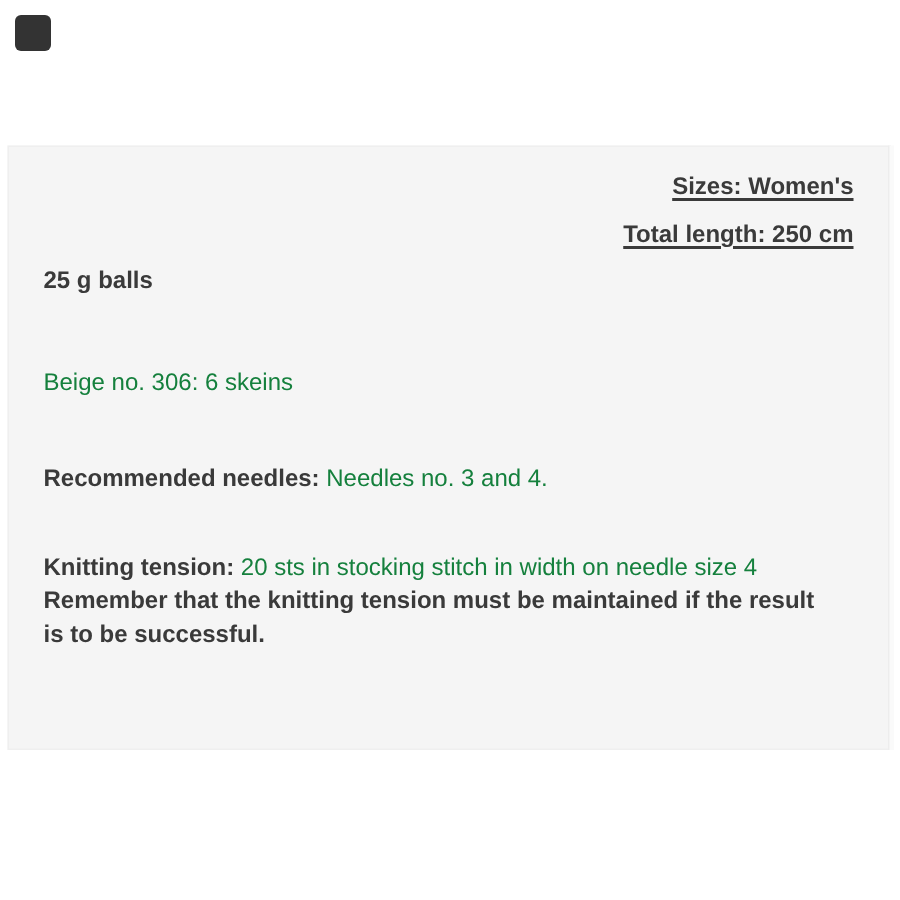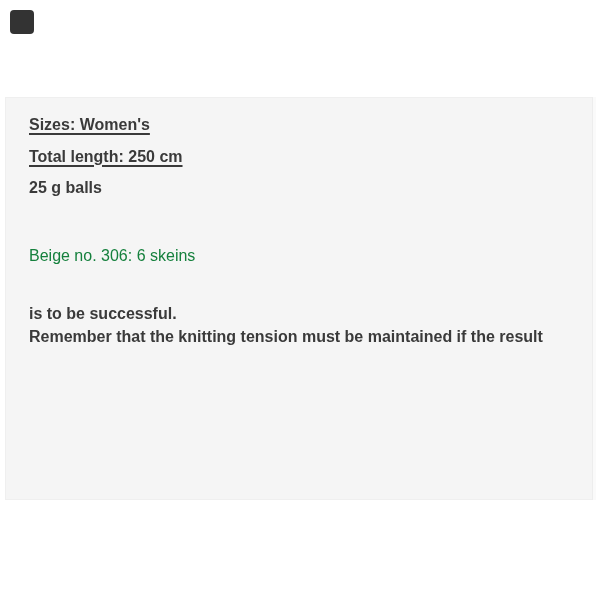--- a/index.html
+++ b/index.html
@@ -42,20 +42,21 @@
   .panel-inner {
     padding: 16px 24px 0 23px;
   }
   .para { margin: 0; }
   .bold { font-weight: 700; color: #3a3a3a; }
   .regular { font-weight: 400; color: #15803d; }
   .uline {
     text-decoration: underline;
     text-decoration-thickness: 2px;
     text-underline-offset: 3px;
+    text-align: right;
   }
   .mt-spec { margin-top: 9px; }
   .mt-colorway { margin-top: 45px; }
   .mt-needles { margin-top: 42px; }
   .mt-tension { margin-top: 36px; }
   .line { display: block; }
   
   .edge-strip {
     position: absolute;
     right: 4px;
@@ -78,24 +79,26 @@
 
       <p class="para bold uline">Sizes: Women's</p>
 
       <p class="para bold uline mt-spec">Total length: 250 cm</p>
 
 
       <p class="para bold mt-spec">25 g balls</p>
 
       <p class="para regular mt-colorway">Beige no. 306: 6 skeins</p>
 
+      <p class="para mt-needles"><span class="bold">Recommended needles:</span><span class="regular"> Needles no. 3 and 4.</span></p>
 
       <p class="para mt-tension">
+        <span class="line"><span class="bold">Knitting tension:</span><span class="regular"> 20 sts in stocking stitch in width on needle size 4</span></span>
+        <span class="line bold">Remember that the knitting tension must be maintained if the result</span>
         <span class="line bold">is to be successful.</span>
-        <span class="line bold">Remember that the knitting tension must be maintained if the result</span>
       </p>
 
     </div>
   </div>
 
   <div class="edge-strip"></div>
 
 </div>
 
 </body></html>

